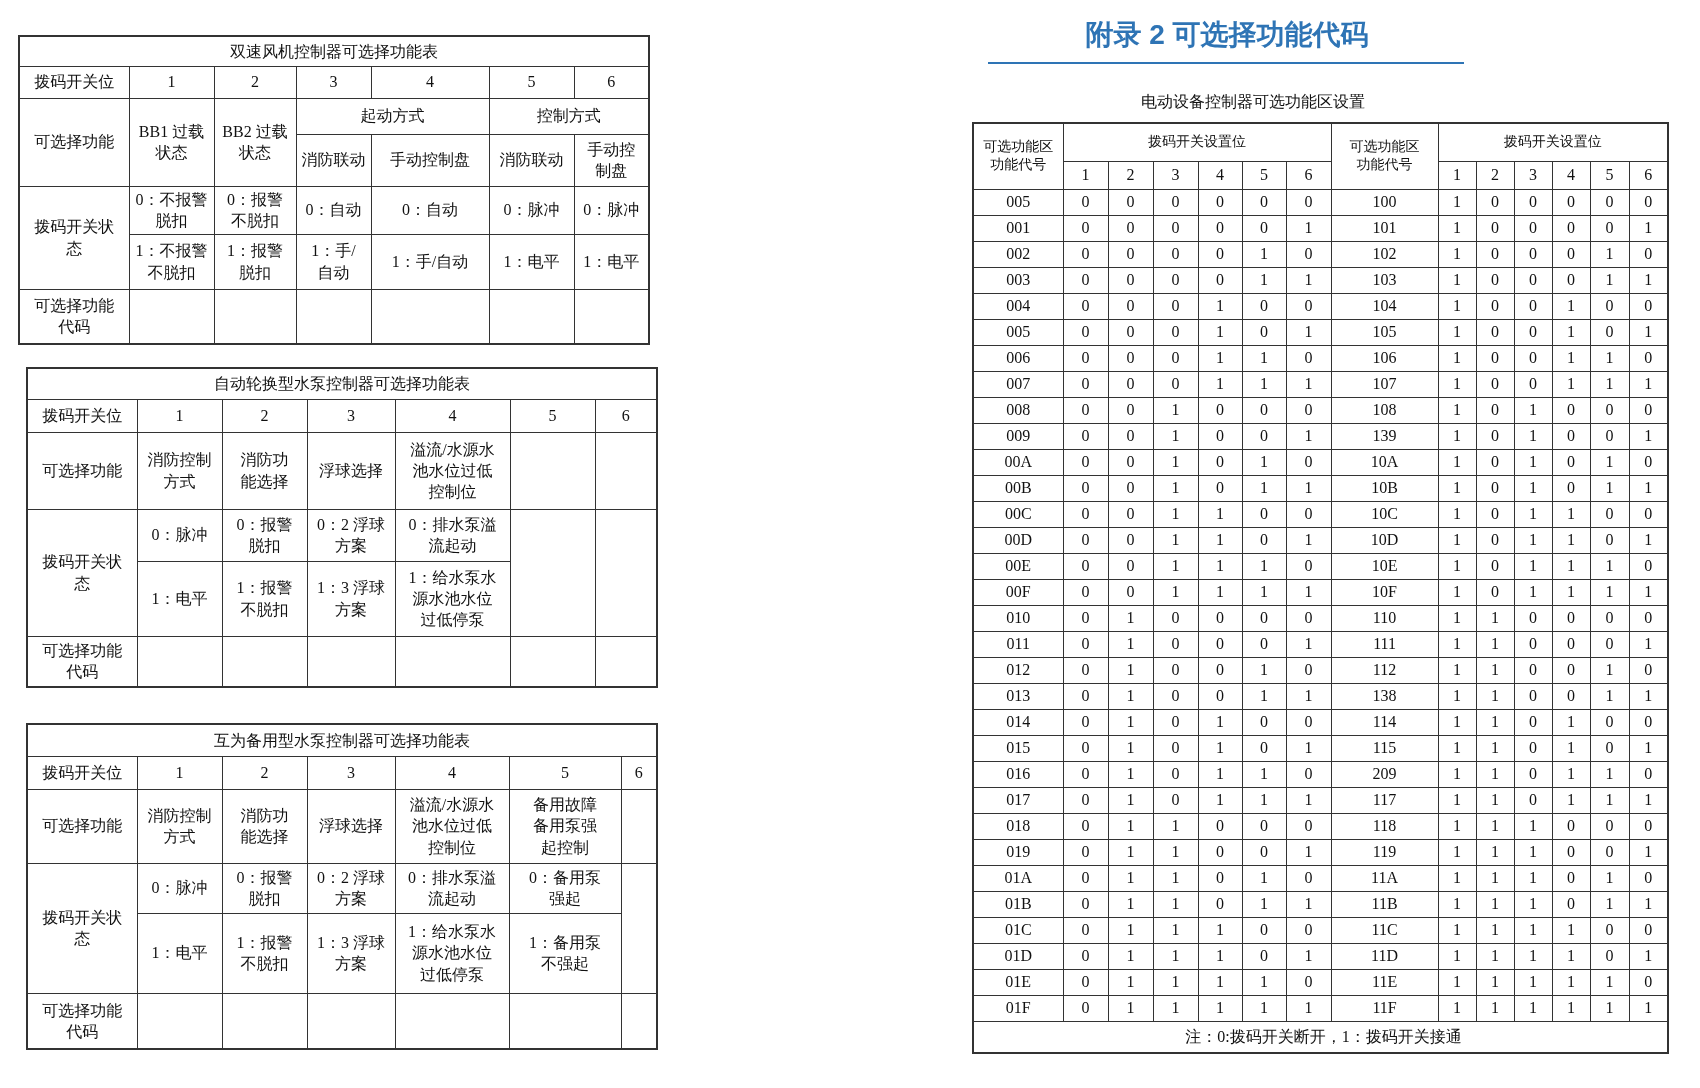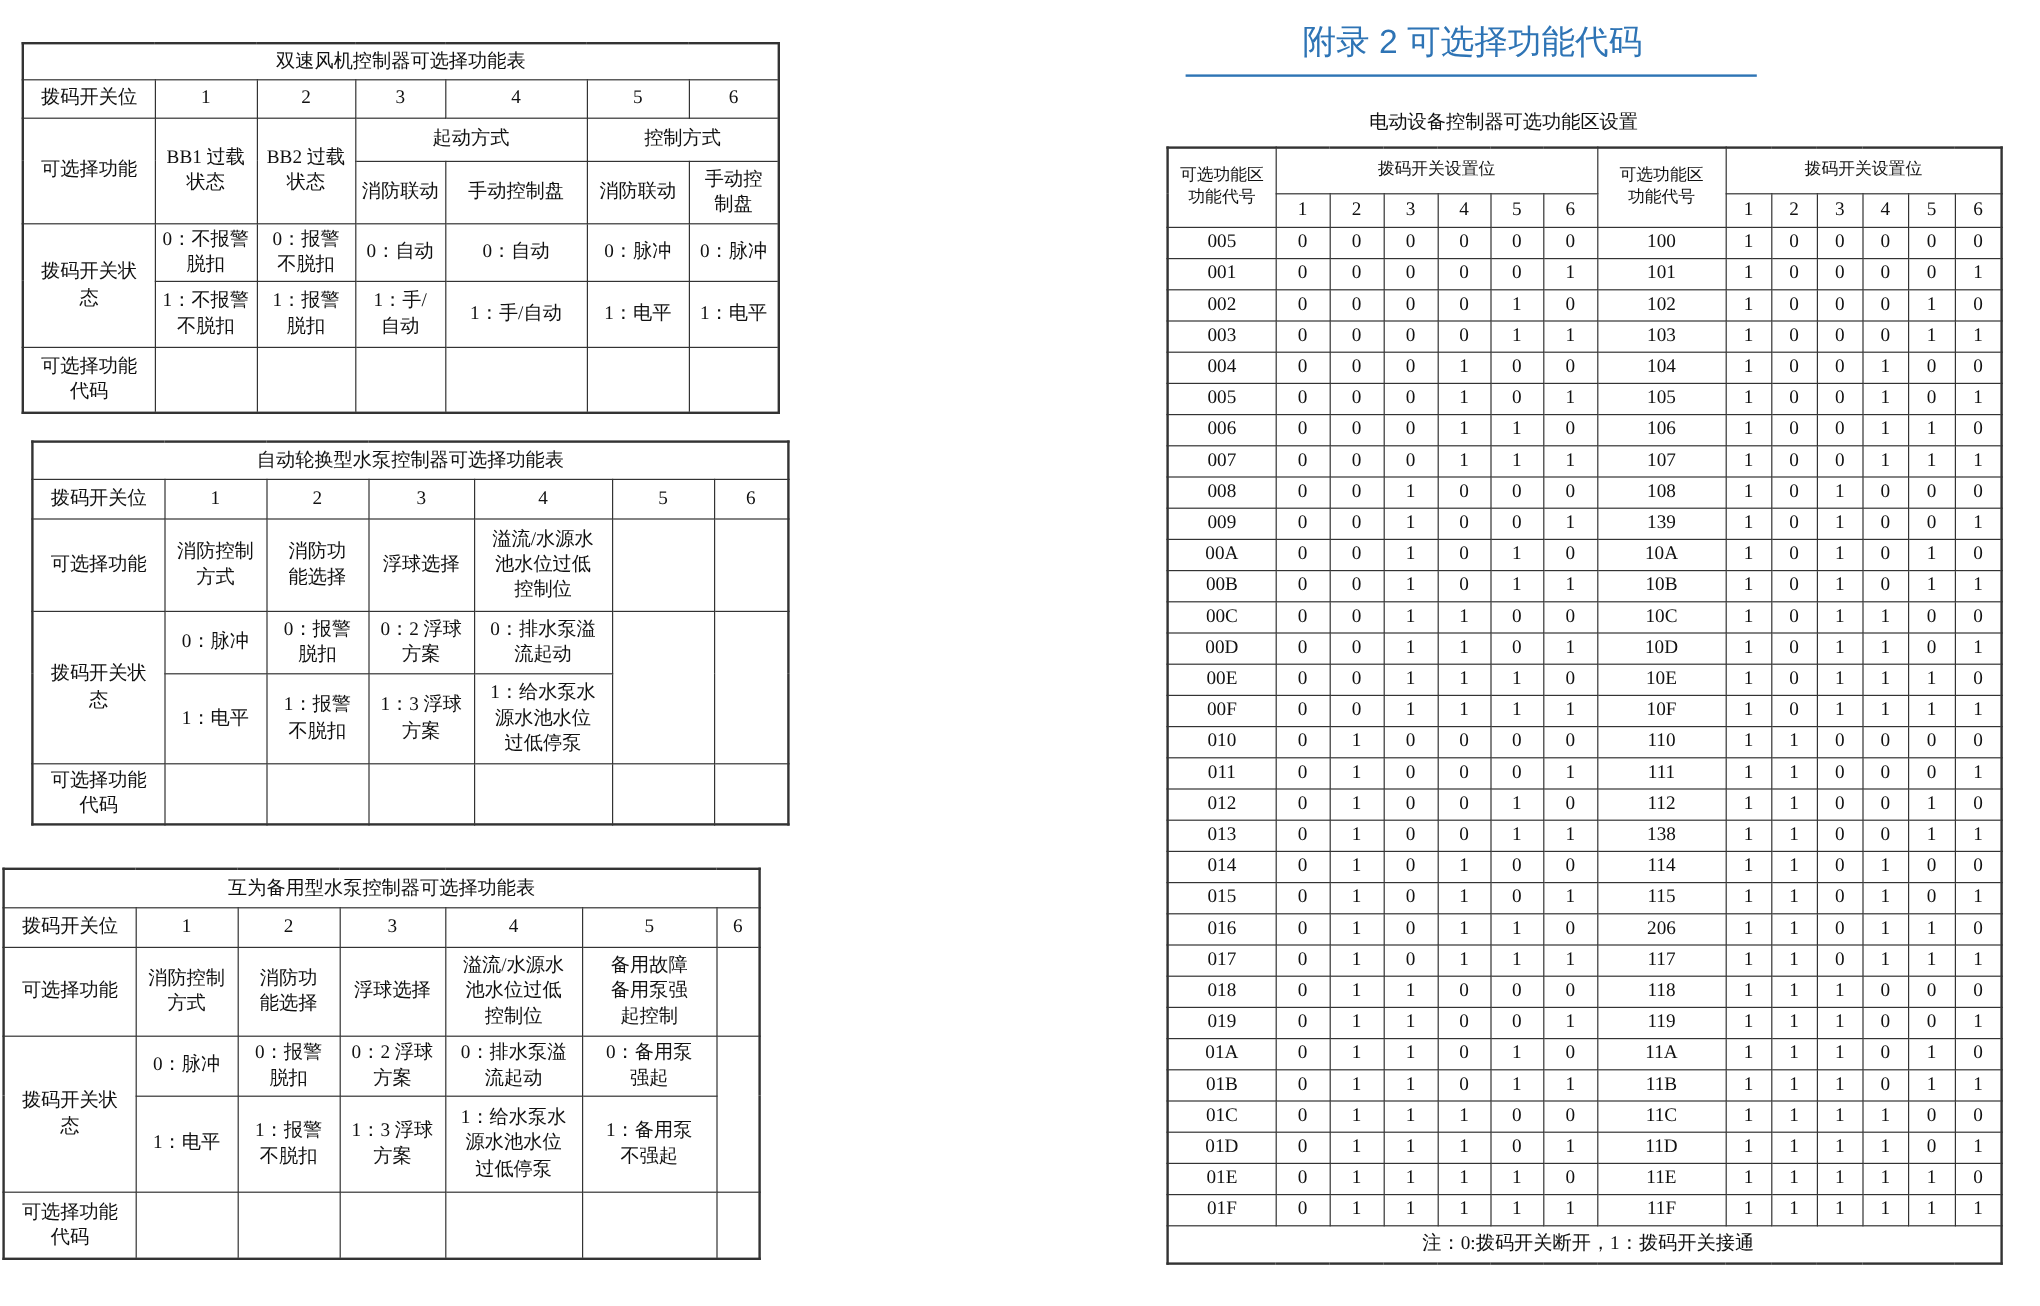--- a/index.html
+++ b/index.html
@@ -15,27 +15,27 @@
   .t1{left:18px;top:35px;width:630px}
   .t1 .rt{height:30px}.t1 .rb{height:32px}.t1 .rf1{height:36px}.t1 .rf2{height:52px}
   .t1 .rs0{height:48px}.t1 .rs1{height:55px}.t1 .rc{height:55px}
 
   
   .t2{left:26px;top:367px;width:630px}
   .t2 .rt{height:31px}.t2 .rb{height:33px}.t2 .rf{height:77px}
   .t2 .rs0{height:52px}.t2 .rs1{height:75px}.t2 .rc{height:51px}
 
   
-  .t3{left:2px;top:723px;width:630px}
+  .t3{left:26px;top:723px;width:630px}
   .t3 .rt{height:32px}.t3 .rb{height:33px}.t3 .rf{height:74px}
   .t3 .rs0{height:50px}.t3 .rs1{height:80px}.t3 .rc{height:56px}
 
   
   .appendix-title{position:absolute;left:988px;top:16px;width:478px;text-align:center;
-      font-family:"Liberation Sans","DejaVu Sans",sans-serif;font-weight:normal;font-size:28px;color:#2E74B5}
+      font-family:"Liberation Sans","DejaVu Sans",sans-serif;font-weight:bold;font-size:28px;color:#2E74B5}
   .appendix-rule{position:absolute;left:988px;top:62px;width:476px;height:2px;background:#2E74B5}
   .appendix-caption{position:absolute;left:972px;top:92px;width:562px;text-align:center;font-size:16px}
 
   .ax{left:972px;top:122px;width:695px}
   .ax td{font-size:15px;padding:0 1px}
   .ax .h1 td{height:38px;font-size:14px}
   .ax .h2 td{height:28px;font-size:16px}
   .ax tbody.data tr{height:26px}
   .ax .note-row{height:32px}
   .ax .note-row td{text-align:center;padding-left:8px;font-size:16px}
@@ -666,21 +666,21 @@
         <td>1</td>
       </tr>
       <tr>
         <td>016</td>
         <td>0</td>
         <td>1</td>
         <td>0</td>
         <td>1</td>
         <td>1</td>
         <td>0</td>
-        <td>206</td>
+        <td>209</td>
         <td>1</td>
         <td>1</td>
         <td>0</td>
         <td>1</td>
         <td>1</td>
         <td>0</td>
       </tr>
       <tr>
         <td>017</td>
         <td>0</td>

